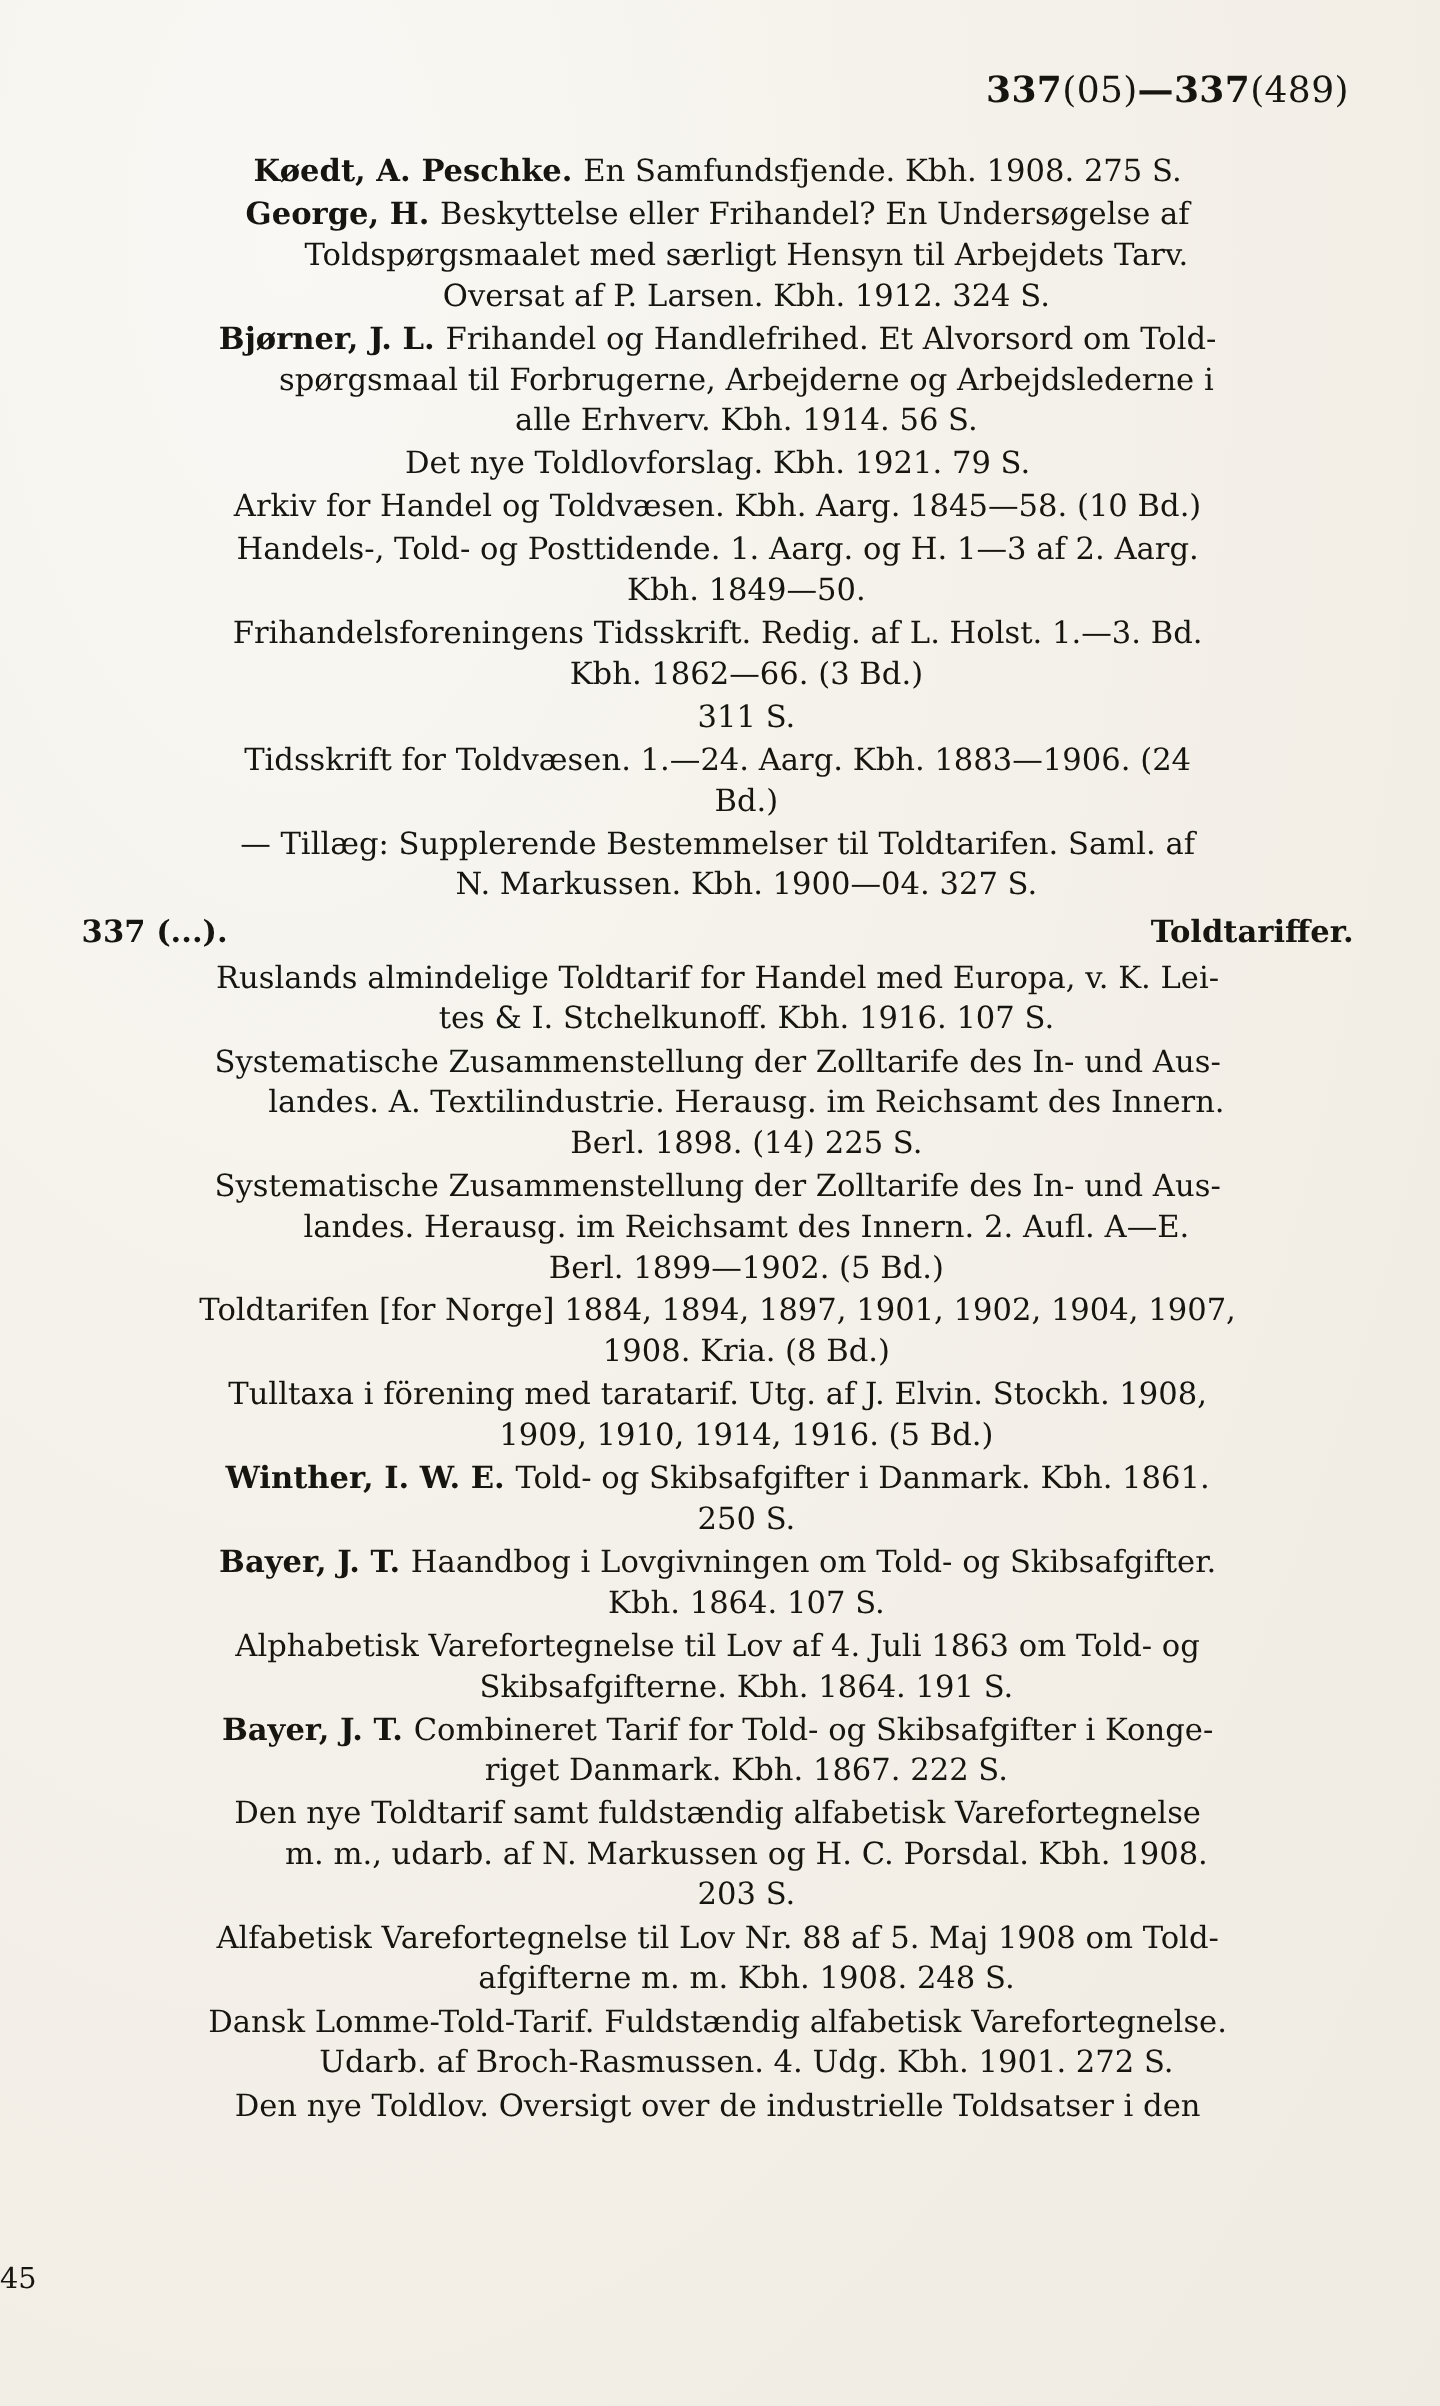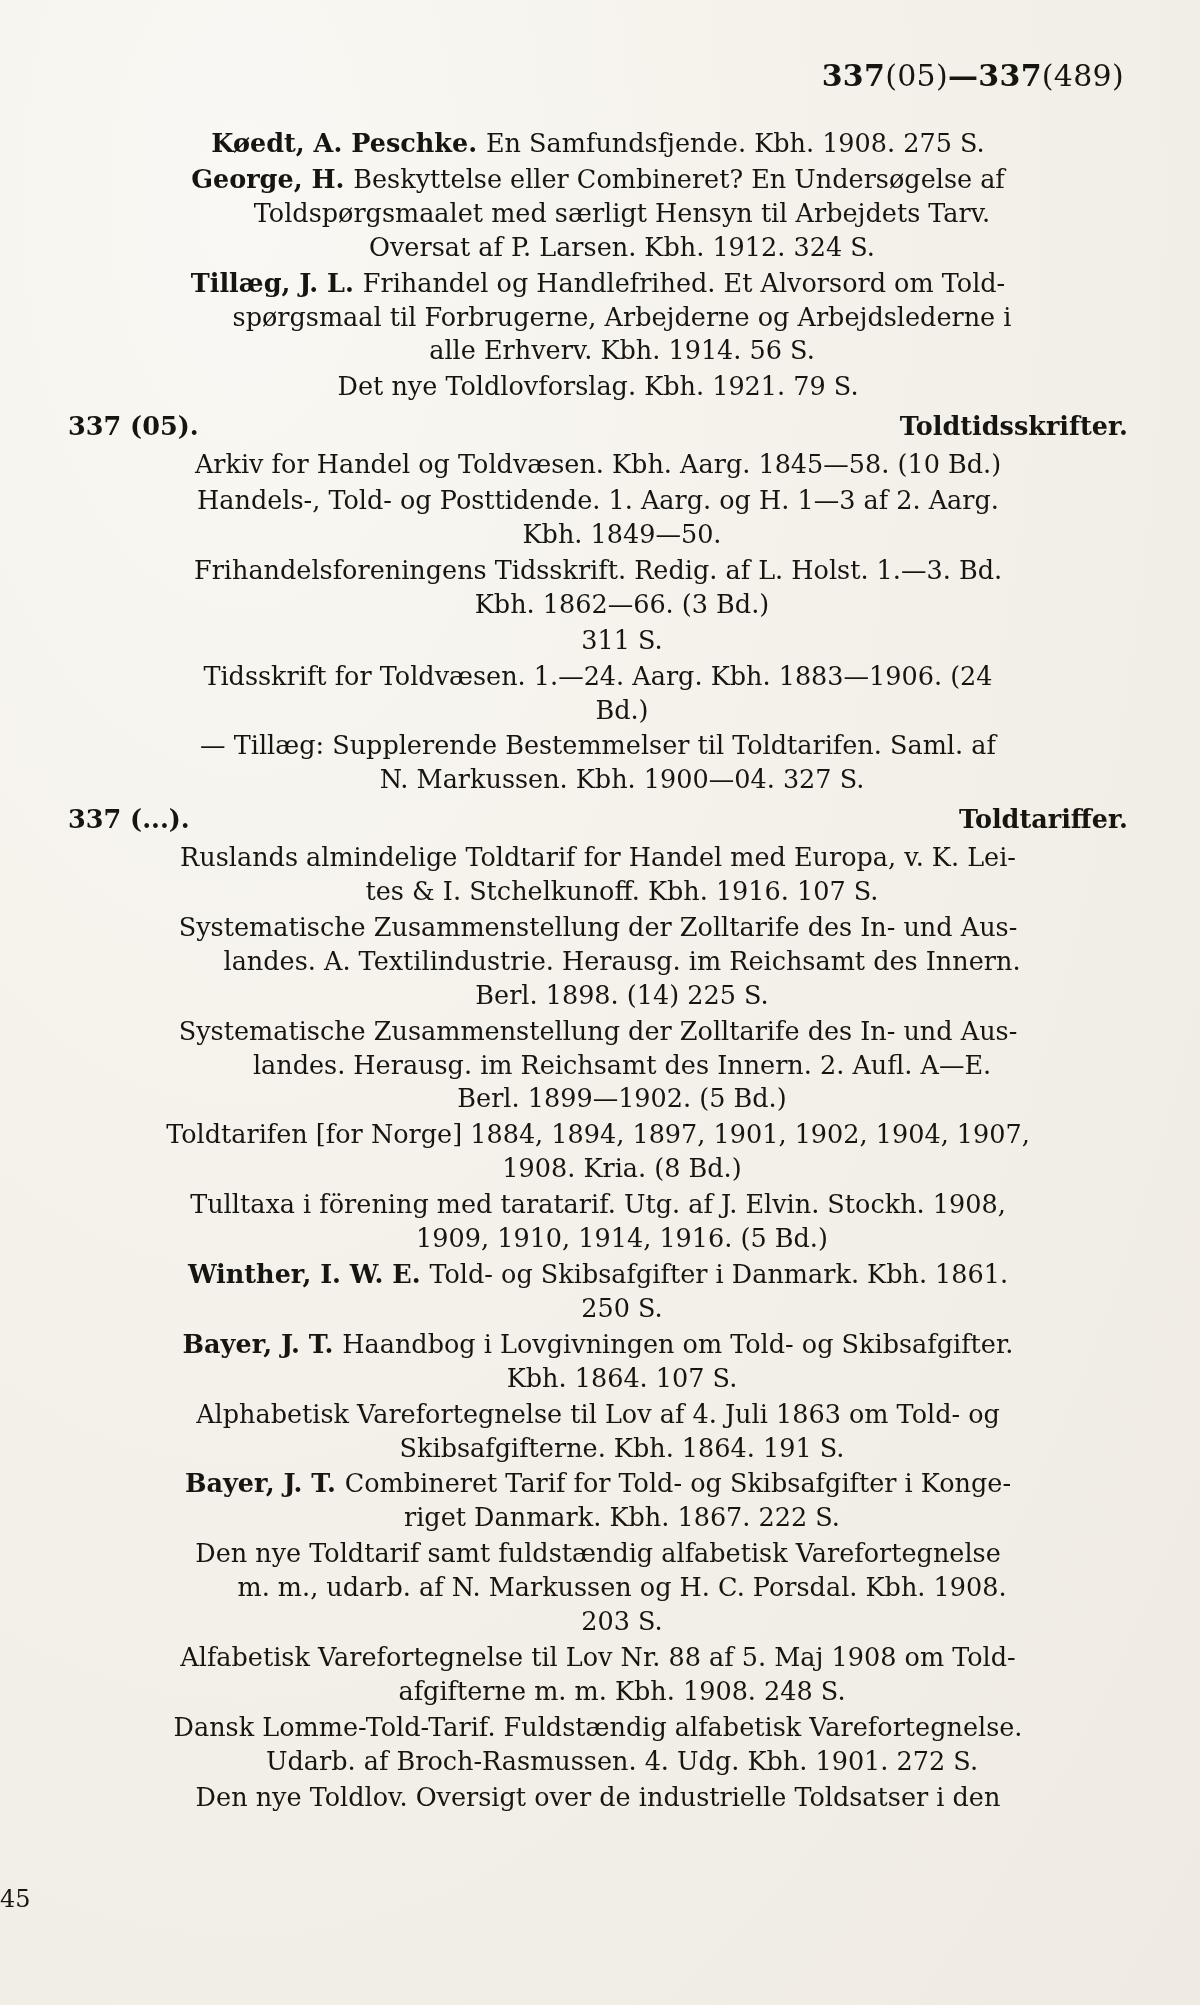--- a/index.html
+++ b/index.html
@@ -85,42 +85,38 @@
 
     <div>
 
       <div class="entry">
         <span class="author">Køedt, A. Peschke. </span>
         <span class="first-line">En Samfundsfjende. Kbh. 1908. 275 S.</span>
       </div>
 
       <div class="entry">
         <span class="author">George, H. </span>
-        <span class="first-line">Beskyttelse eller Combineret? En Undersøgelse af</span>
+        <span class="first-line">Beskyttelse eller Frihandel? En Undersøgelse af</span>
         <span class="ind">Toldspørgsmaalet med særligt Hensyn til Arbejdets Tarv.</span>
         <span class="ind">Oversat af P. Larsen. Kbh. 1912. 324 S.</span>
       </div>
 
       <div class="entry">
-        <span class="author">Tillæg, J. L. </span>
+        <span class="author">Bjørner, J. L. </span>
         <span class="first-line">Frihandel og Handlefrihed. Et Alvorsord om Told-</span>
         <span class="ind">spørgsmaal til Forbrugerne, Arbejderne og Arbejdslederne i</span>
         <span class="ind">alle Erhverv. Kbh. 1914. 56 S.</span>
       </div>
 
       <div class="entry">
         <span class="first-line">Det nye Toldlovforslag. Kbh. 1921. 79 S.</span>
       </div>
 
     </div>
 
-    <div class="sec">
-      <span class="num">337 (05).</span>
-      <span class="cat">Toldtidsskrifter.</span>
-    </div>
 
     <div>
 
       <div class="entry">
         <span class="first-line">Arkiv for Handel og Toldvæsen. Kbh. Aarg. 1845—58. (10 Bd.)</span>
       </div>
 
       <div class="entry">
         <span class="first-line">Handels-, Told- og Posttidende. 1. Aarg. og H. 1—3 af 2. Aarg.</span>
         <span class="ind">Kbh. 1849—50.</span>

